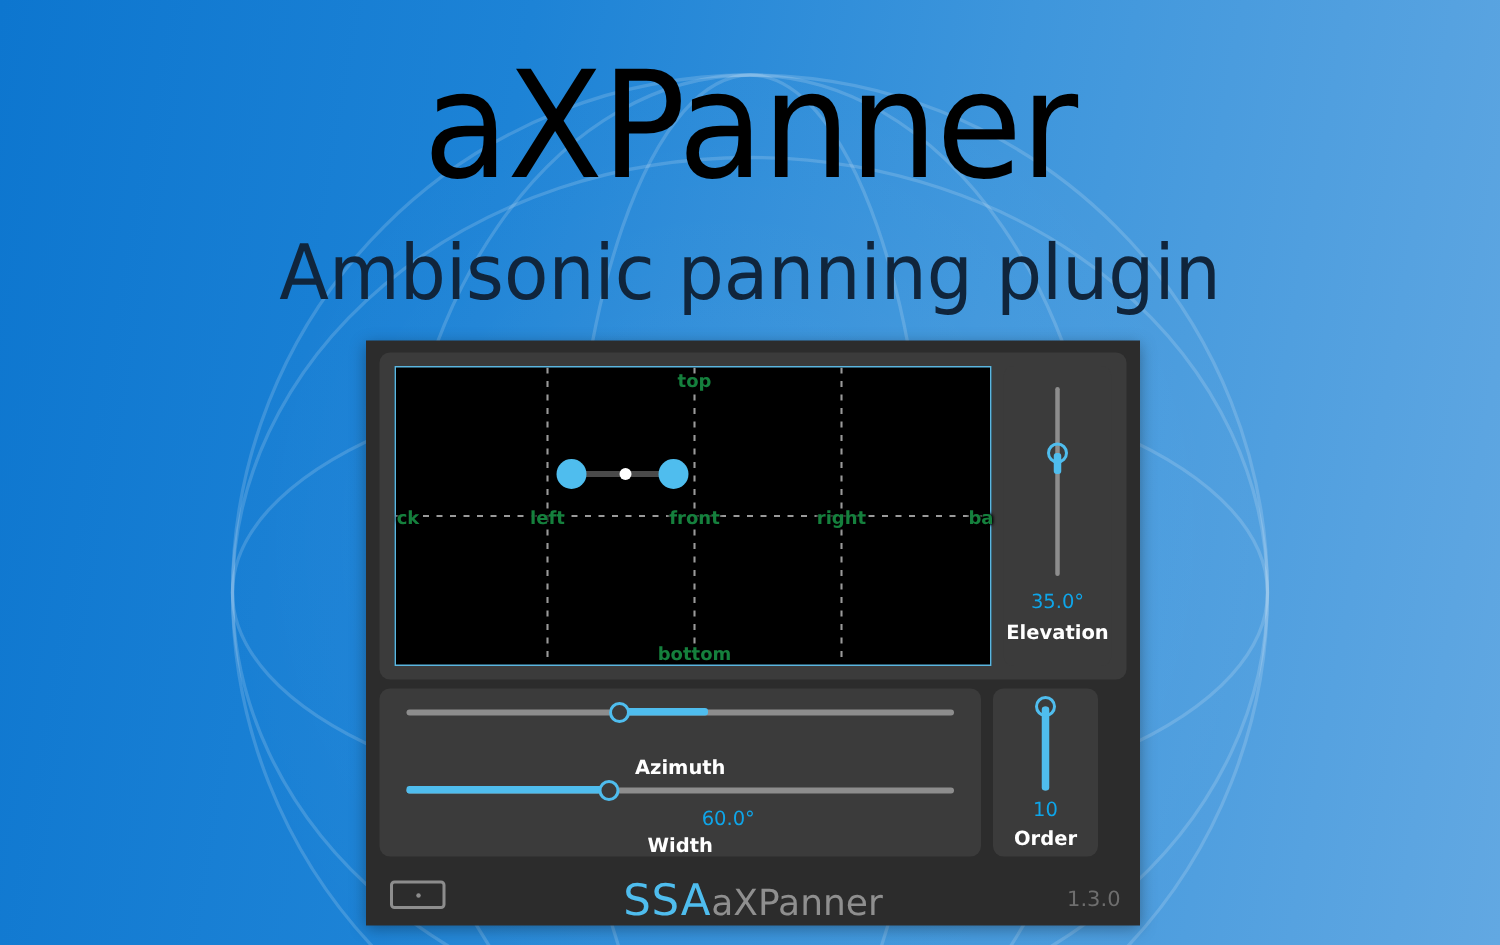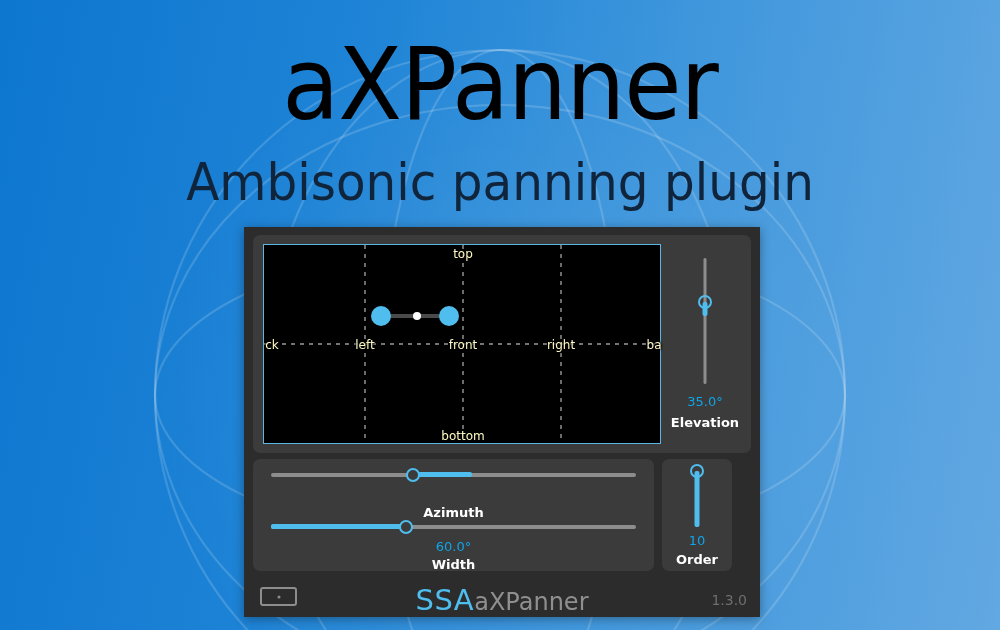--- a/index.html
+++ b/index.html
@@ -90,23 +90,23 @@
     background: #000000;
     box-sizing: border-box;
   }
   #panner-canvas {
     position: absolute;
     left: 0; top: 0;
     width: 396px; height: 198px;
   }
   .grid-label {
     position: absolute;
-    color: #fef9c3;
+    color: #15803d;
     font-size: 12px;
-    font-weight: normal;
+    font-weight: bold;
     font-family: "DejaVu Sans", sans-serif;
     transform: translateX(-50%);
     white-space: nowrap;
     text-shadow: 0 0 2px #000, 0 0 2px #000, 0 0 3px #000;
     user-select: none;
   }
   .src-dot {
     position: absolute;
     width: 20px; height: 20px;
     border-radius: 50%;
@@ -361,21 +361,21 @@
         <div class="hfill" style="left:160.3px; width:58.4px;"></div>
         <div class="hthumb" style="left:160.3px;"></div>
       </div>
       <div class="param-name" style="top:46px;">Azimuth</div>
 
       <div class="hslider-row" style="top:66px;">
         <div class="htrack" style="left:18px; width:365px;"></div>
         <div class="hfill" style="left:18px; width:135.1px;"></div>
         <div class="hthumb" style="left:153.1px;"></div>
       </div>
-      <div class="param-value" style="top:80px;">60.0°</div>
+      <div class="param-value" style="top:80px;margin-left:32px;">60.0°</div>
       <div class="param-name" style="top:98px;">Width</div>
     </div>
 
     <div class="card" id="order-card">
       <div class="vslider" style="top:12px; height:56px;">
         <div class="vtrack" style="top:0; height:56px;"></div>
         <div class="vfill" style="top:0; height:56px;"></div>
         <div class="vthumb" style="top:0;"></div>
       </div>
       <div class="param-value" style="top:74px;">10</div>

